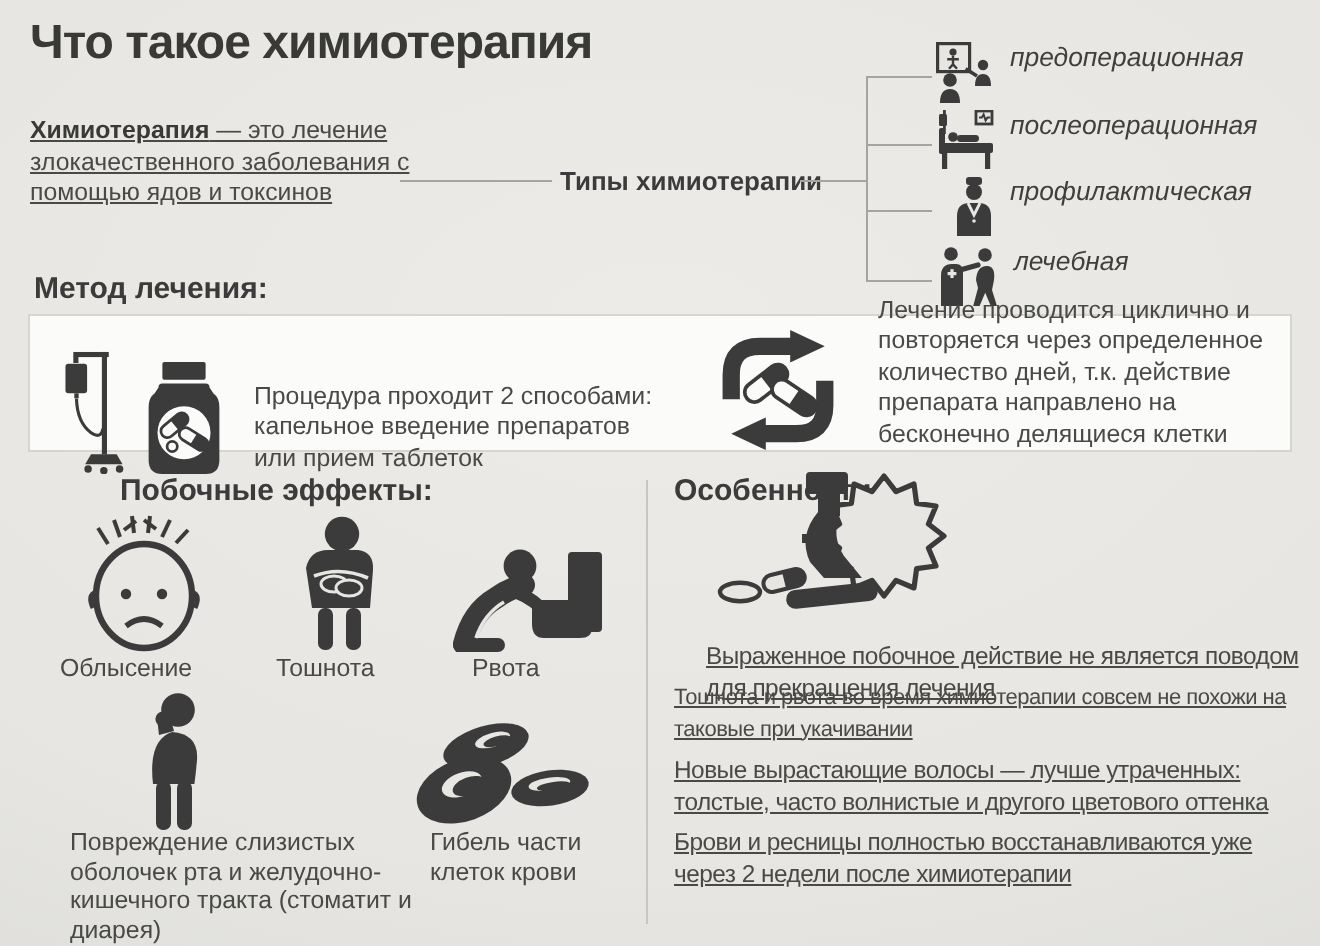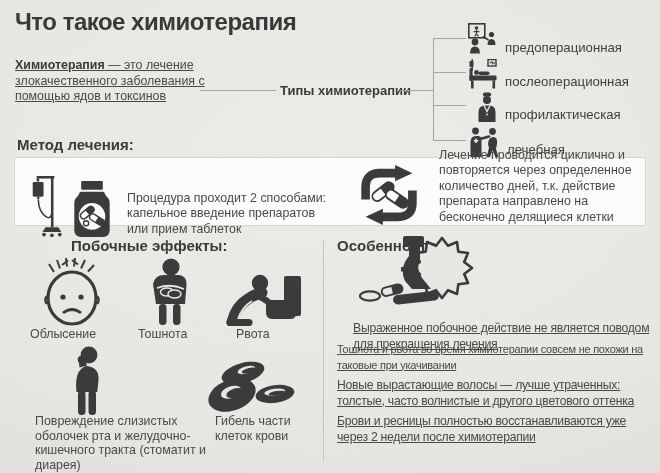--- a/index.html
+++ b/index.html
@@ -9,21 +9,21 @@
     font-family:"Liberation Sans","DejaVu Sans",sans-serif;color:#3b3b3b;
   }
   .abs{position:absolute;}
   .h-line{height:1px;background:#a5a4a1;}
   .v-line{width:1px;background:#a5a4a1;}
   .page-title{font-size:24px;font-weight:bold;letter-spacing:-0.5px;color:#393937;white-space:nowrap;}
   .heading{font-size:15px;font-weight:bold;color:#3b3b3b;white-space:nowrap;}
   .body-text{font-size:12.4px;line-height:15.6px;color:#494947;text-decoration:underline;}
   .intro b{color:#393937;}
   .types-label{font-size:13px;font-weight:bold;white-space:nowrap;}
-  .type-row{display:flex;align-items:flex-end;gap:7px;height:34px;}
+  .type-row{display:flex;align-items:flex-start;gap:7px;height:34px;font-style:italic;}
   .type-label{font-size:13.2px;color:#3f3f3d;white-space:nowrap;}
   .method-strip{
     left:14px;top:157px;width:632px;height:69px;background:#fbfbf9;
     border:1px solid #d6d5d2;box-sizing:border-box;display:flex;align-items:center;
   }
   .method-card{display:flex;align-items:flex-end;flex:1;height:100%;}
   .method-card .txt{font-size:12.4px;line-height:15.4px;color:#494947;}
   .se-label{font-size:12.4px;line-height:14.6px;color:#494947;}
   .centered{}
   svg{display:block;color:#3b3b3b;}
@@ -163,21 +163,21 @@
           <g transform="rotate(34 41 33)">
             <rect x="29" y="28.5" width="24" height="9.5" rx="4.7" fill="#fbfbf9" stroke="currentColor" stroke-width="1.8"></rect>
             <path d="M41 28.5 h7.3 a4.75 4.75 0 0 1 0 9.5 H41 z" fill="currentColor"></path>
           </g>
         </svg>
       </span>
       <p class="txt" style="width:214px;margin:0 0 0 16px;">Лечение проводится циклично и повторяется через определенное количество дней, т.к. действие препарата направлено на бесконечно делящиеся клетки</p>
     </div>
   </div>
 
-  <div class="abs heading" style="left:28px;top:237px;padding-left:43px;">Побочные эффекты:</div>
+  <div class="abs heading" style="left:17px;top:237px;padding-left:43px;">Побочные эффекты:</div>
 
   <span class="abs" style="left:40px;top:256px;">
     <svg width="64" height="72" viewBox="0 0 64 72" fill="none" stroke="currentColor">
       <ellipse cx="32" cy="42" rx="24" ry="26" stroke-width="3.2"></ellipse>
       <path d="M8 40 q-4.5 1.5 -1.5 8" stroke-width="2.4"></path>
       <path d="M56 40 q4.5 1.5 1.5 8" stroke-width="2.4"></path>
       <circle cx="23" cy="41" r="2.6" fill="currentColor" stroke="none"></circle>
       <circle cx="41" cy="41" r="2.6" fill="currentColor" stroke="none"></circle>
       <path d="M23 57 Q32 50 41 57" stroke-width="2.8"></path>
       <g stroke-width="2">

